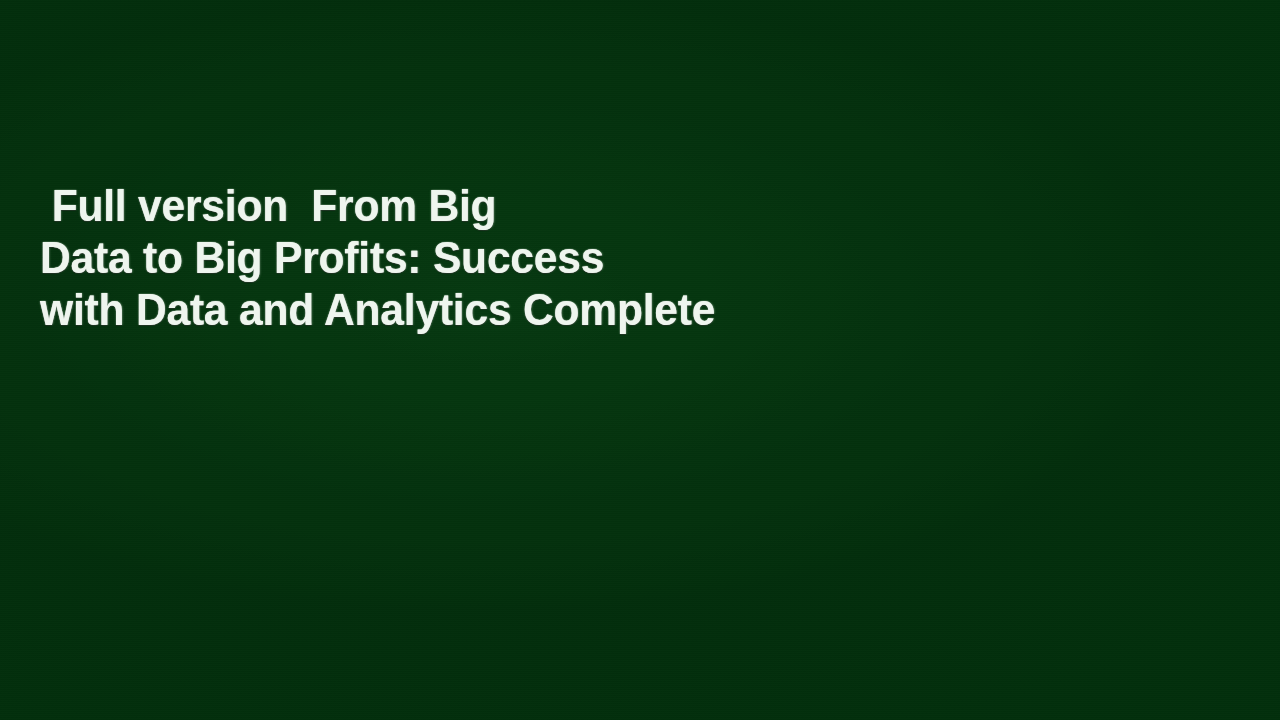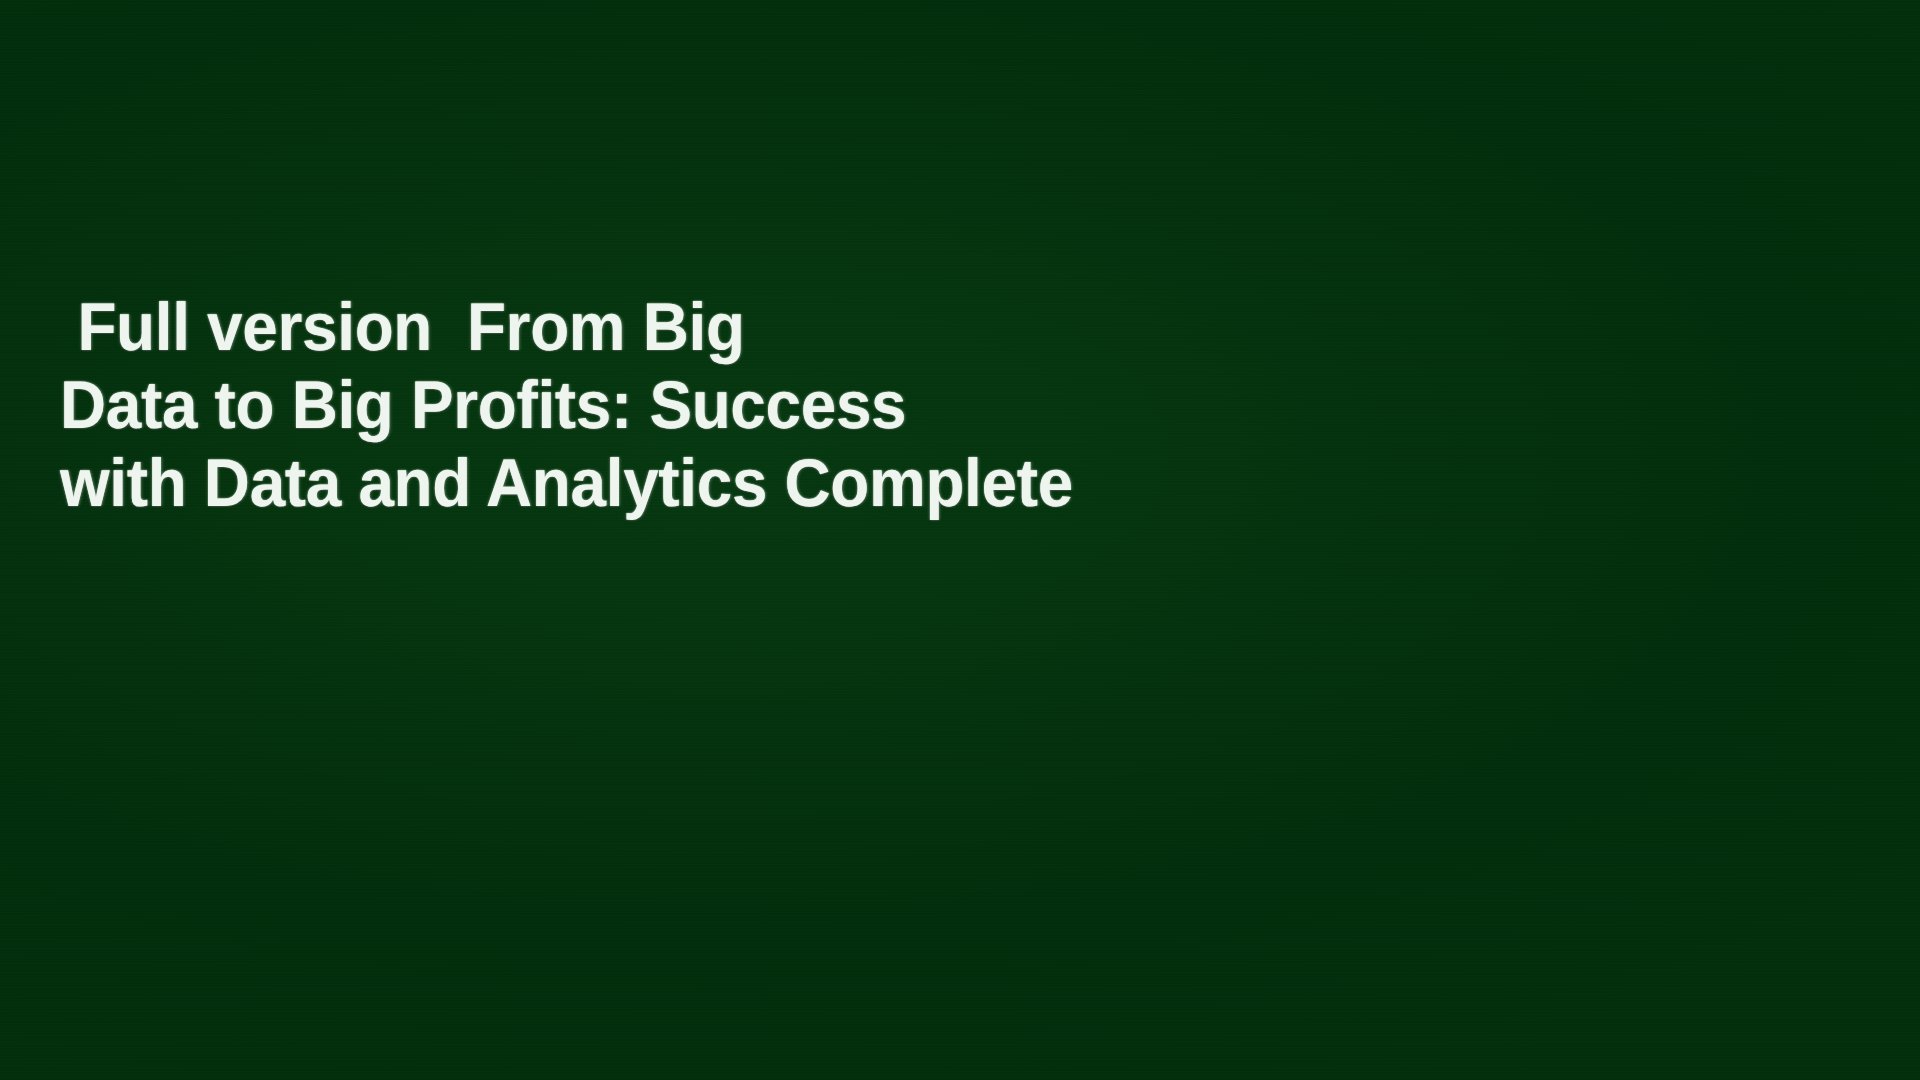--- a/index.html
+++ b/index.html
@@ -44,21 +44,21 @@
         rgba(255,255,255,0.012) 0px,
         rgba(255,255,255,0.012) 1px,
         rgba(0,0,0,0.015) 1px,
         rgba(0,0,0,0.015) 2px);
     opacity: .8;
   }
 
   .title-block {
     position: absolute;
     left: 40px;
-    top: 192px;
+    top: 180px;
     width: 1180px;
     z-index: 3;
   }
 
   .title-line {
     display: block;
     color: #eef5ee;
     font-family: "Liberation Sans", sans-serif;
     font-weight: bold;
     font-size: 45px;

